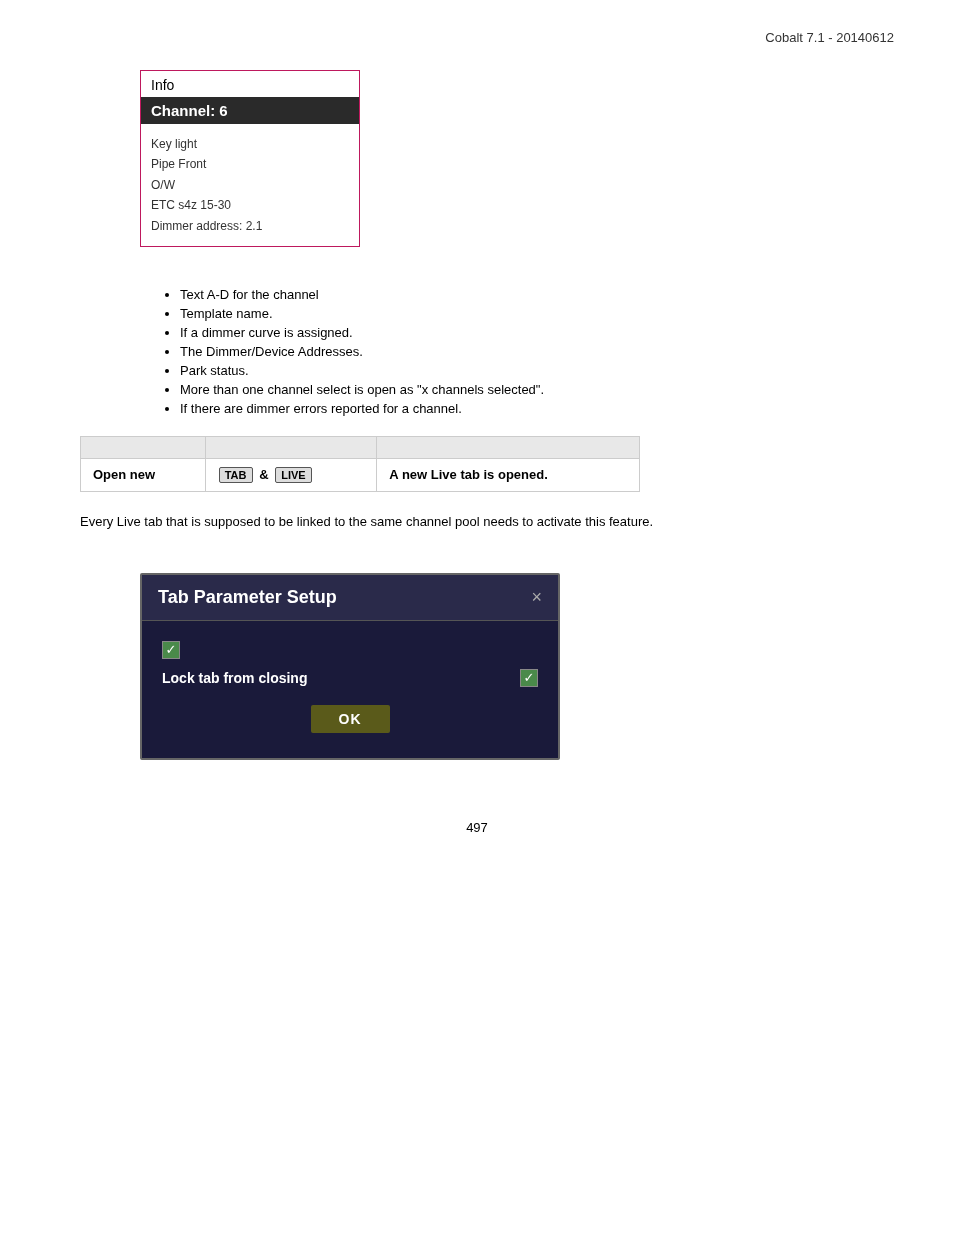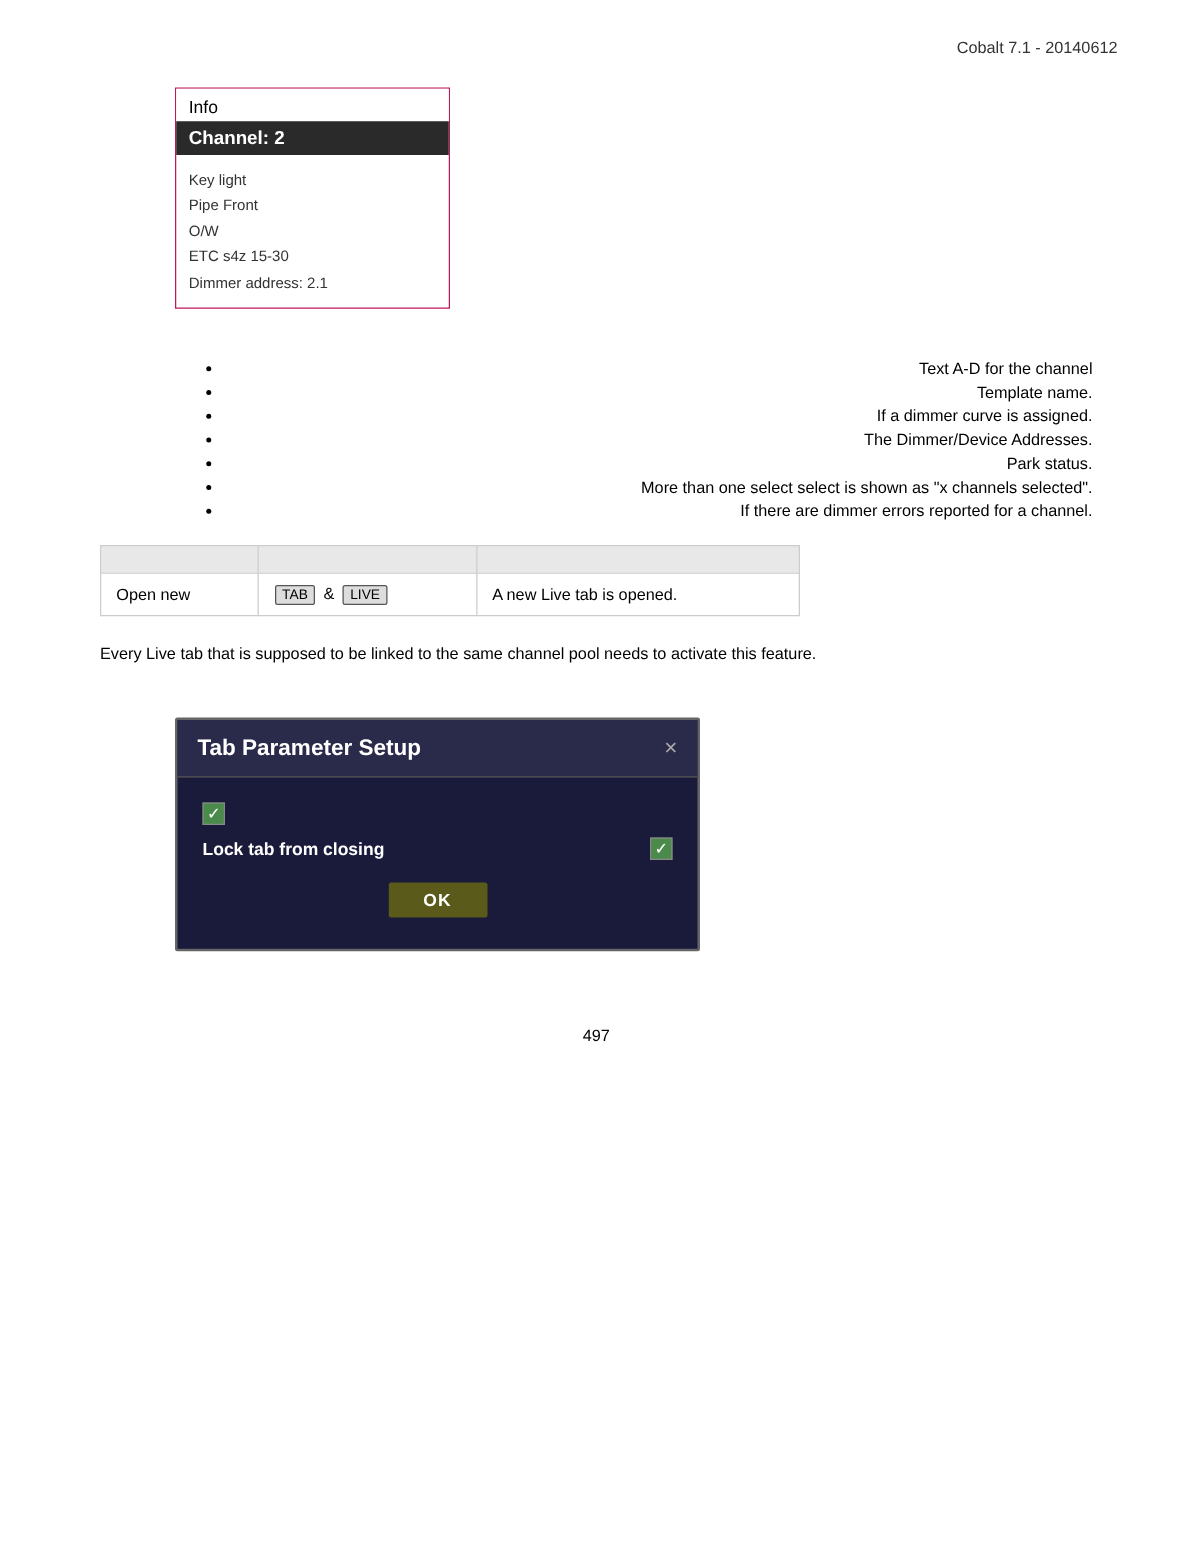--- a/index.html
+++ b/index.html
@@ -60,21 +60,20 @@
       padding: 4px 10px 10px 10px;
       font-size: 12px;
       color: #333;
       line-height: 1.7;
     }
 
     
     .bullet-section {
       margin-top: 40px;
       margin-left: 80px;
-      text-align: right;
     }
 
     .bullet-section ul {
       list-style: disc;
       padding-left: 20px;
     }
 
     .bullet-section ul li {
       margin-bottom: 4px;
       font-size: 13px;
@@ -96,20 +95,21 @@
       width: 560px;
       border: 1px solid #ccc;
     }
 
     .keybind-table td {
       border: 1px solid #ccc;
       padding: 8px 12px;
       font-size: 13px;
       vertical-align: middle;
       background: #fff;
+      font-weight: bold;
     }
 
     .keybind-table tr:first-child td {
       background: #e8e8e8;
       height: 22px;
       padding: 4px 8px;
     }
 
     
     .key-btn {
@@ -223,38 +223,38 @@
   </style>
 </head>
 <body>
 
 <div class="page-container">
 
   <div class="header-version">Cobalt 7.1 - 20140612</div>
 
   <div class="info-box">
     <div class="info-box-title">Info</div>
-    <div class="info-box-channel">Channel: 2</div>
+    <div class="info-box-channel">Channel: 6</div>
     <div class="info-box-content">
       <div>Key light</div>
       <div>Pipe Front</div>
       <div>O/W</div>
       <div>ETC s4z 15-30</div>
       <div>Dimmer address: 2.1</div>
     </div>
   </div>
 
   <div class="bullet-section">
     <ul>
       <li>Text A-D for the channel</li>
       <li>Template name.</li>
       <li>If a dimmer curve is assigned.</li>
       <li>The Dimmer/Device Addresses.</li>
       <li>Park status.</li>
-      <li>More than one select select is shown as "x channels selected".</li>
+      <li>More than one channel select is open as "x channels selected".</li>
       <li>If there are dimmer errors reported for a channel.</li>
     </ul>
   </div>
 
 
   <table class="keybind-table">
     <tbody>
         <tr>
       <td></td>
       <td></td>

